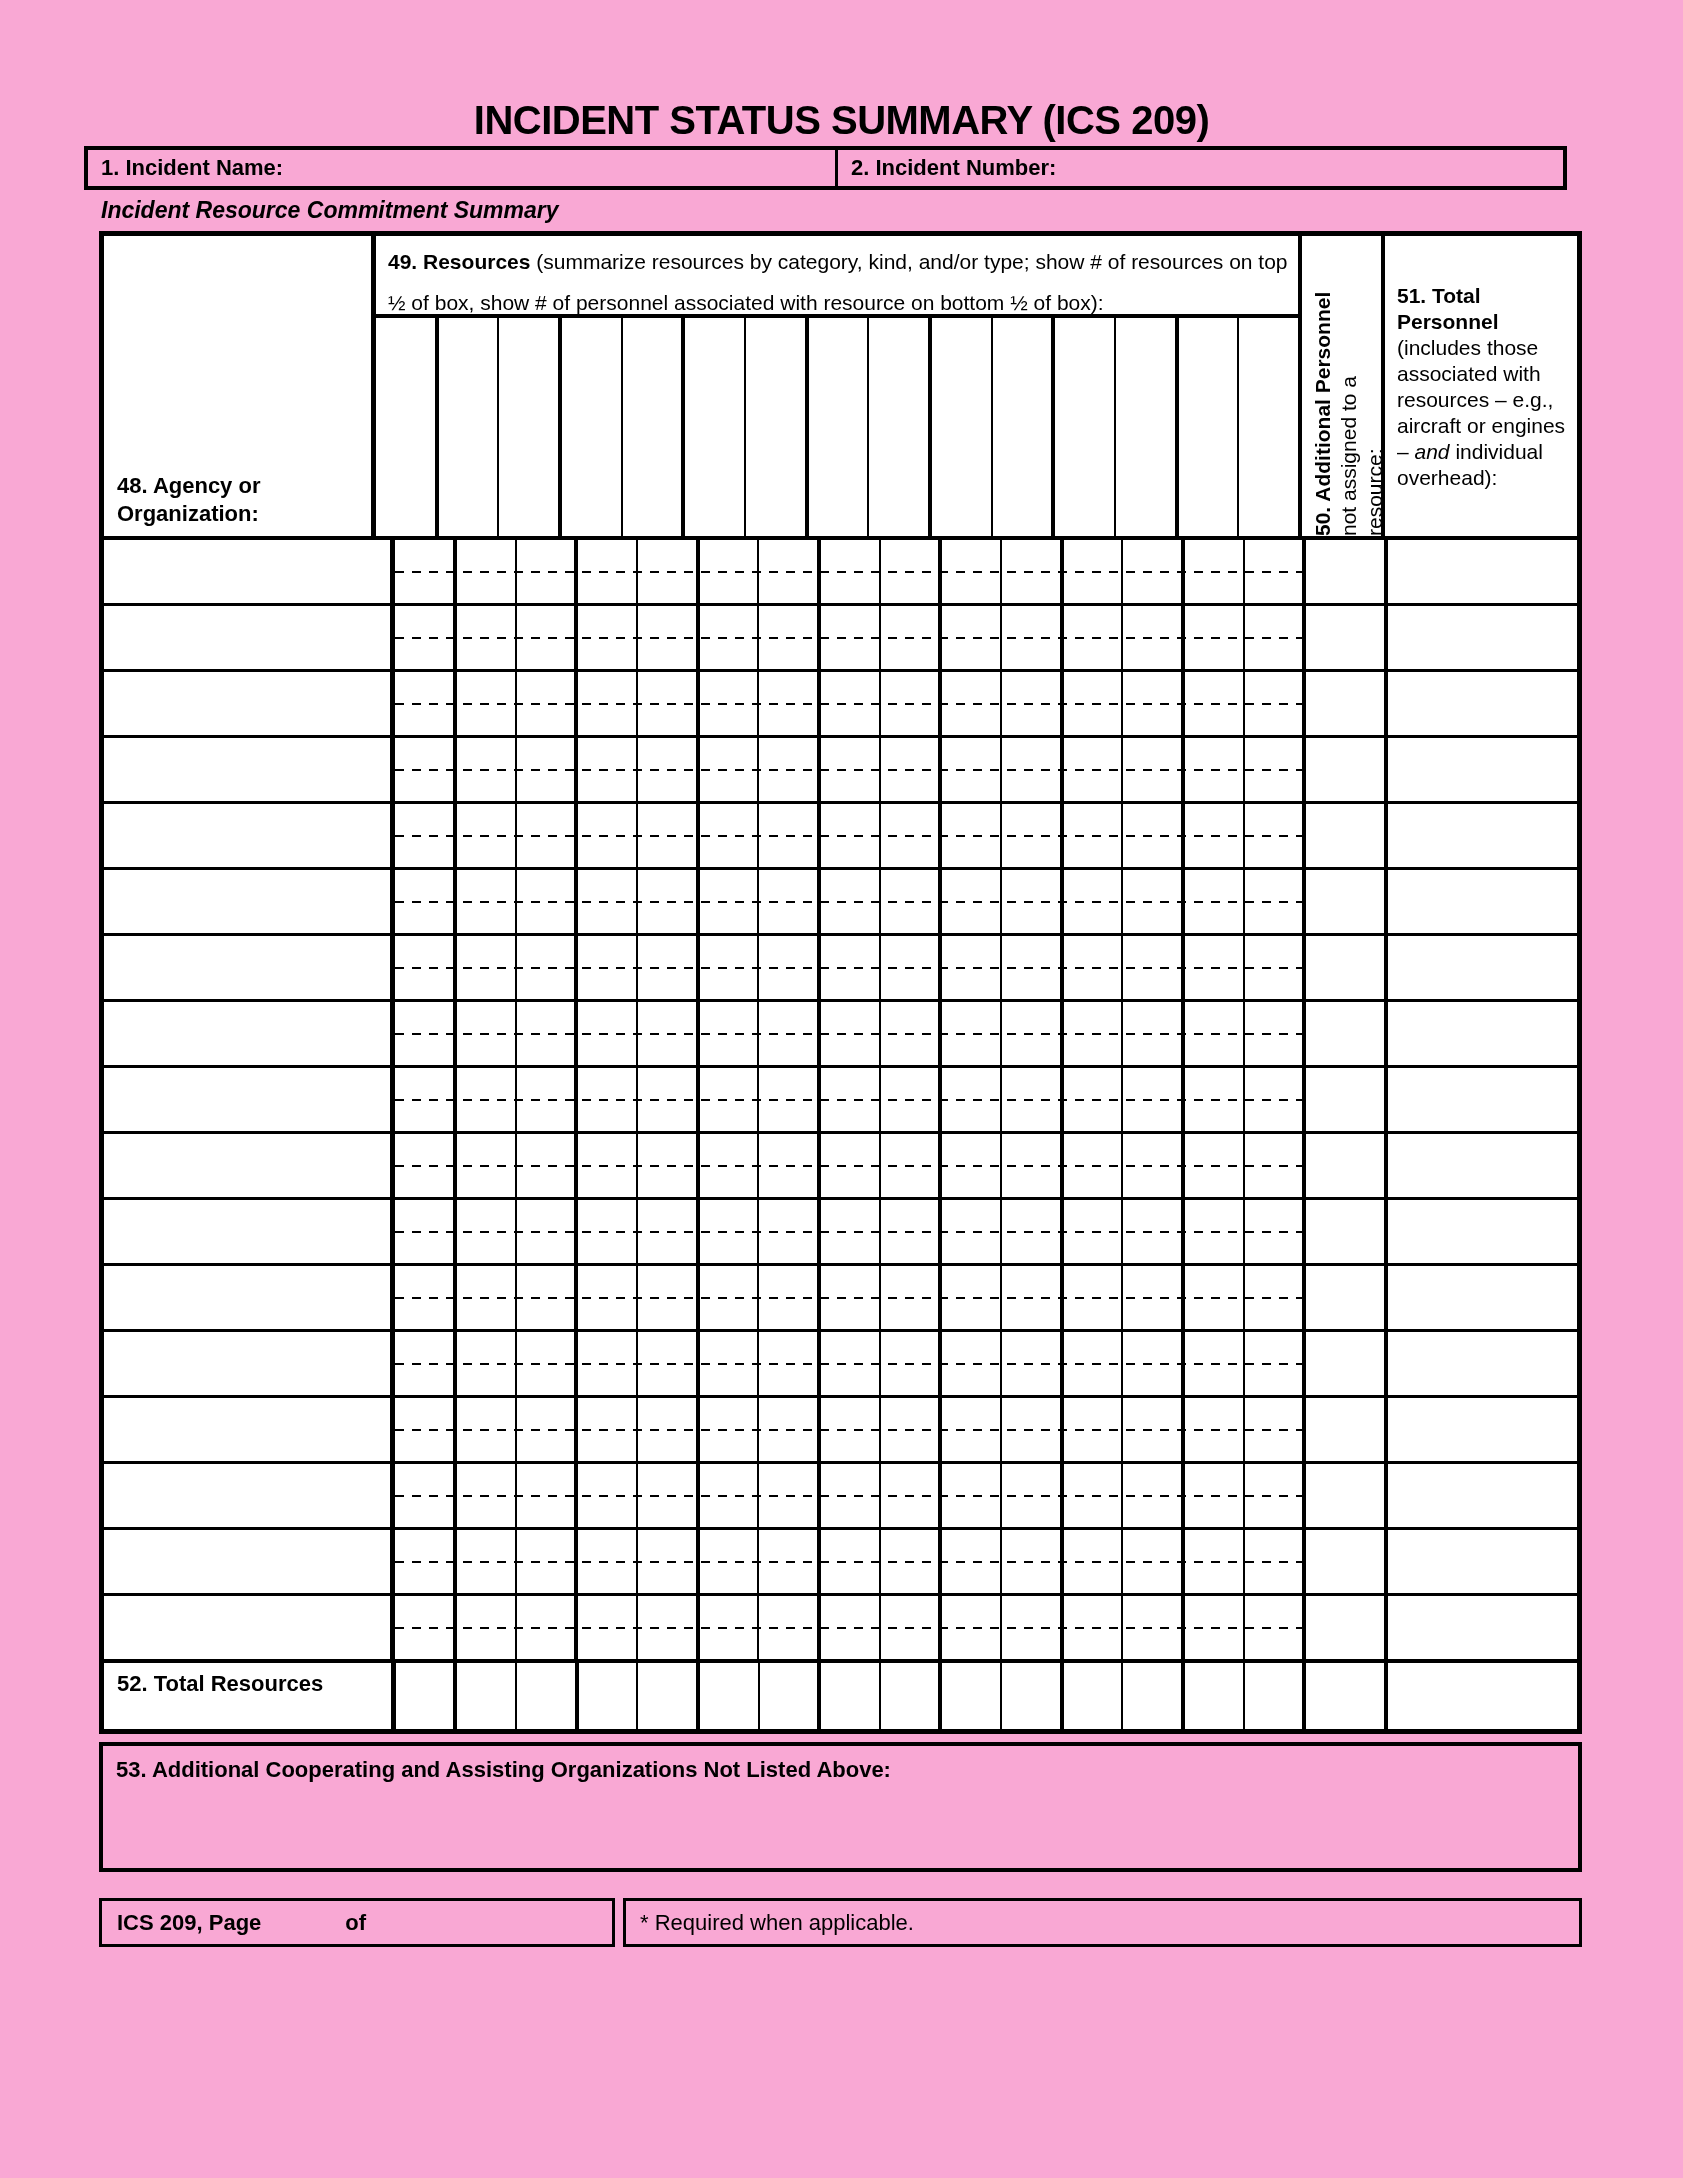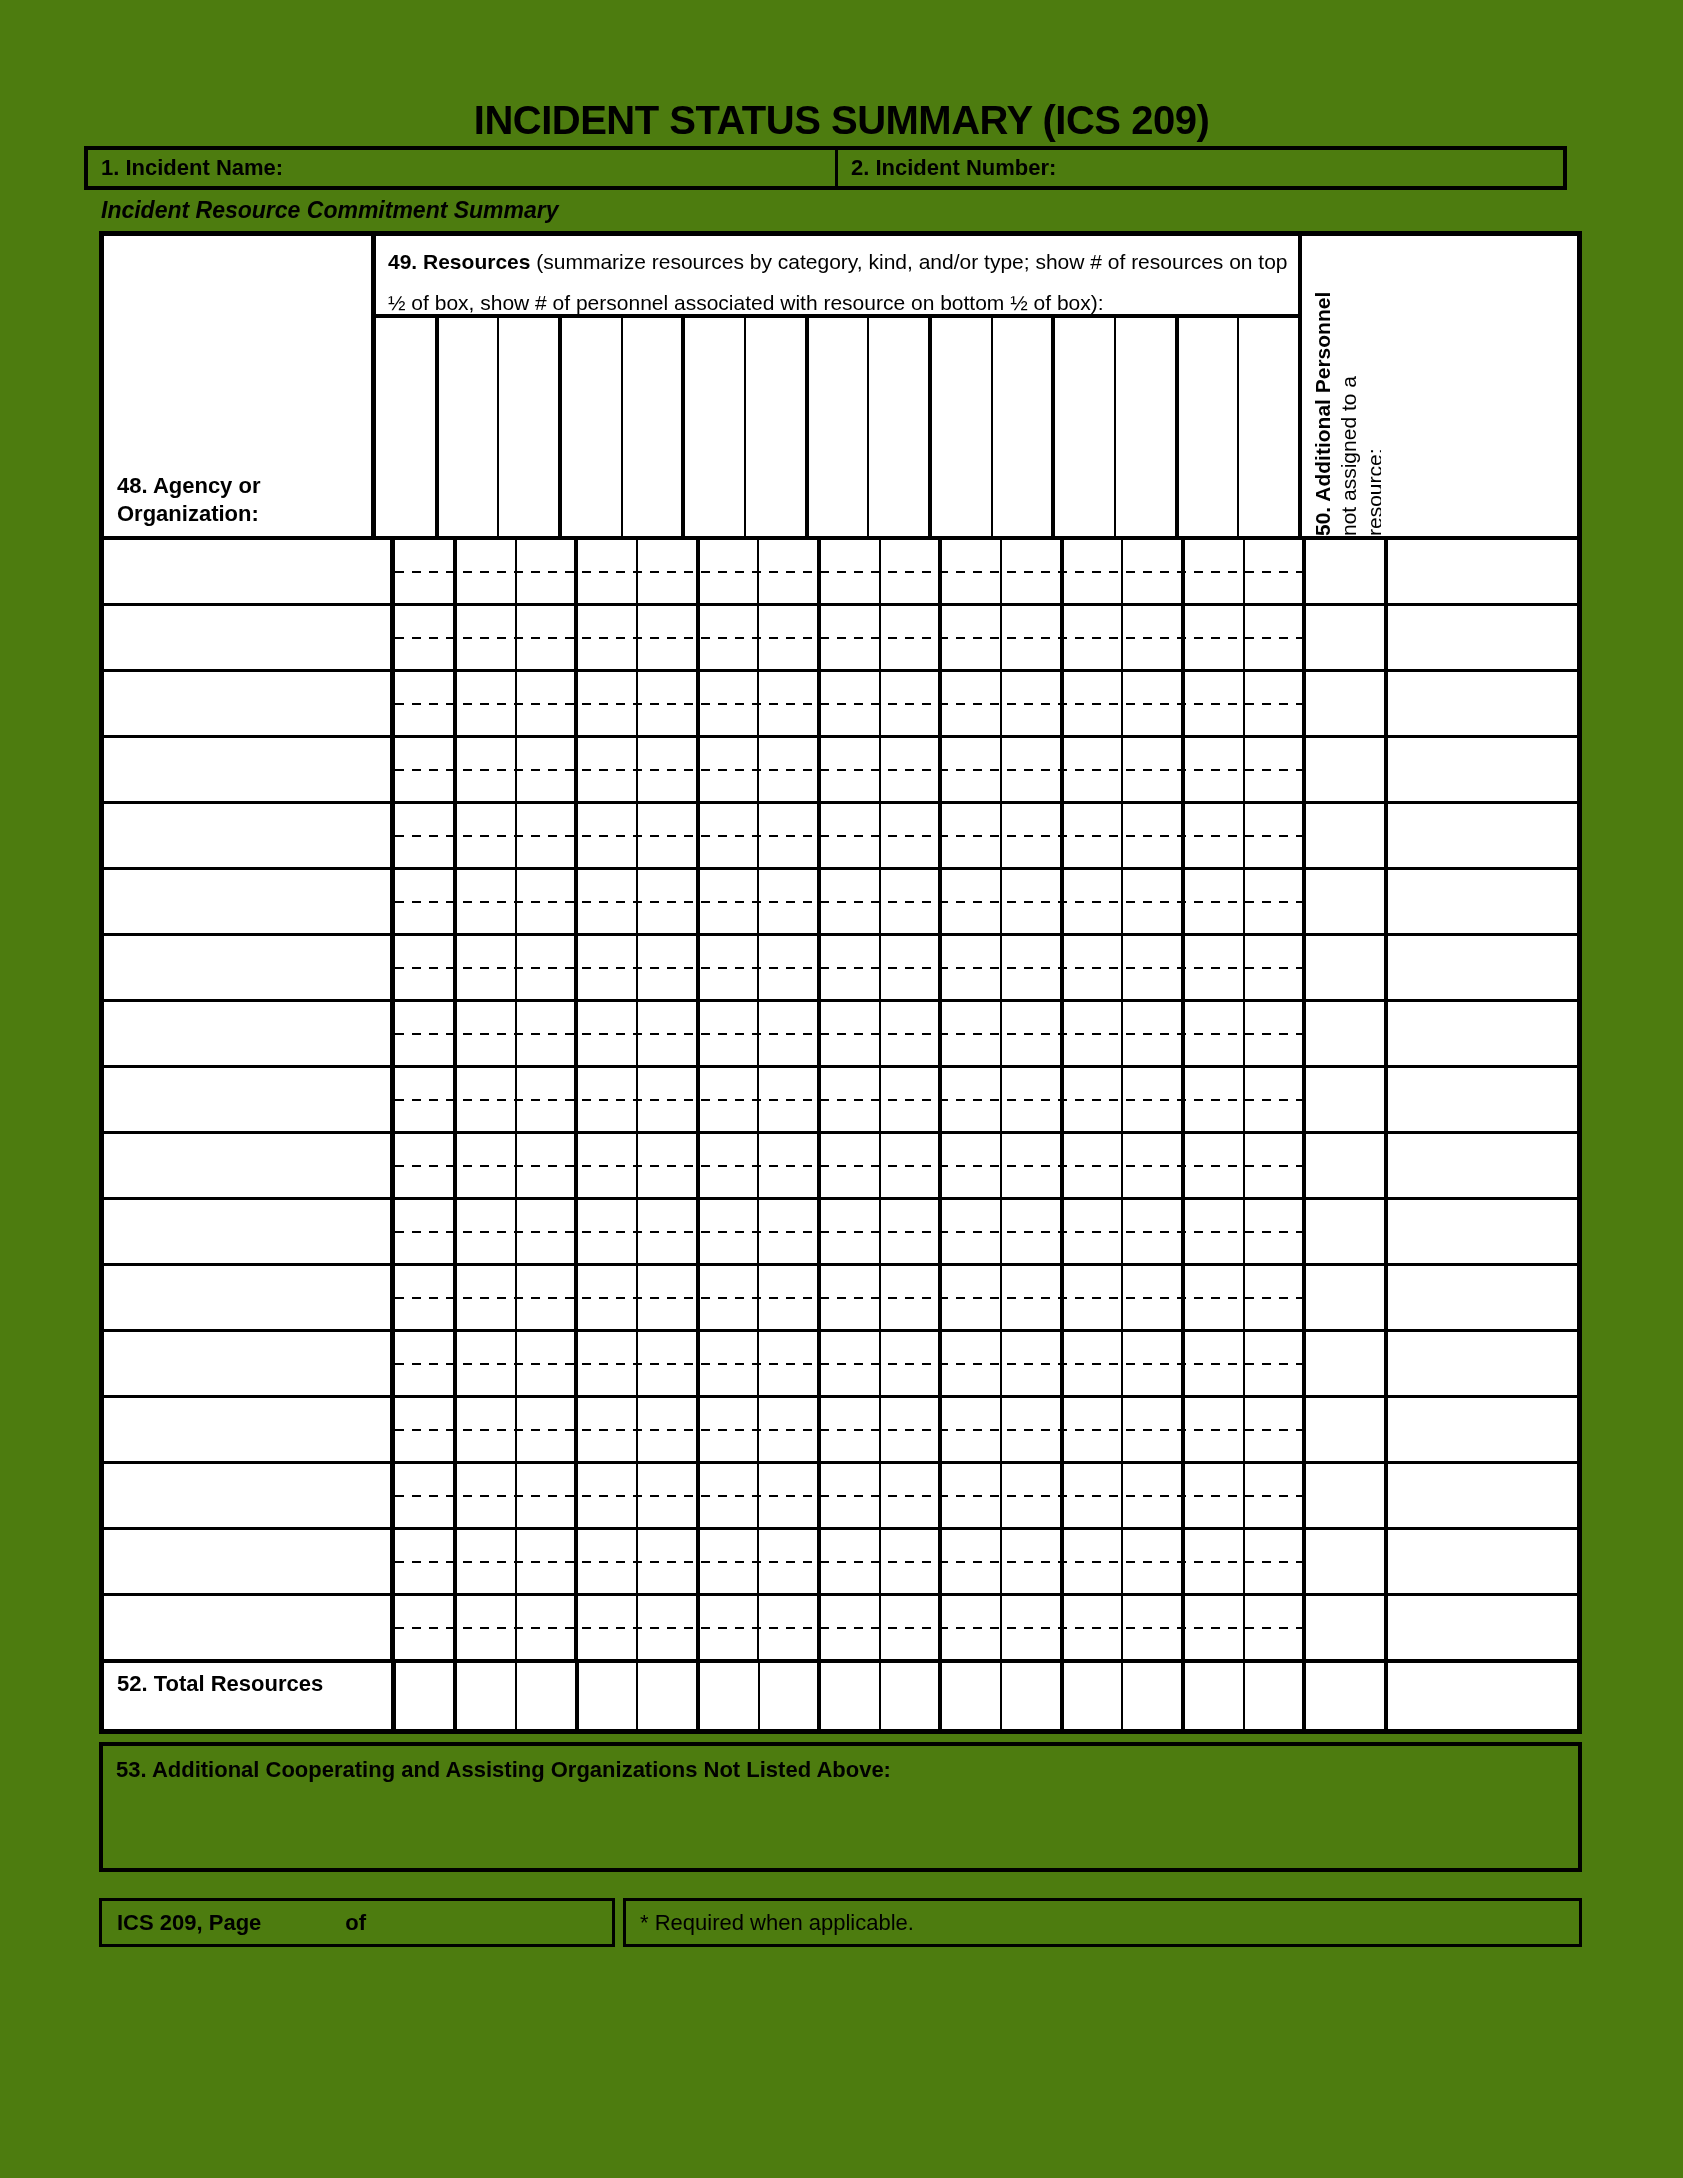--- a/index.html
+++ b/index.html
@@ -1,18 +1,18 @@
 <!DOCTYPE html>
 <html><head>
 <meta charset="utf-8">
 <style>
   * { margin:0; padding:0; box-sizing:border-box; }
   html,body { background:#ffffff; }
   .page {
-    position:relative; width:1683px; height:2178px; background:#4d7c0f;
+    position:relative; width:1683px; height:2178px; background:#f9a8d4;
     font-family:"Liberation Sans","DejaVu Sans",sans-serif; color:#000;padding-left:24px;
   }
   .title {
     position:absolute; left:0; right:0; top:98px; text-align:center;
     font-size:40px; font-weight:bold; letter-spacing:-0.5px;
   }
   
   .idbox {
     position:absolute; left:84px; top:146px; width:1483px; height:44px;
     border:4px solid #000; display:flex;
@@ -149,20 +149,23 @@
             <div class="rcell sep-thick"></div>
             <div class="rcell sep-thin"></div>
             <div class="rcell "></div>
           </div>
       </div>
       <div class="h-col50">
         <div class="rot50">
           <span class="b">50. Additional Personnel</span>
           <span class="r">not assigned to a resource:</span>
         </div>
+      </div>
+      <div class="h-col51">
+        <b>51. Total Personnel</b><span> (includes those associated with resources – e.g., aircraft or engines – </span><i>and</i><span> individual overhead):</span>
       </div>
     </div>
 
     <div id="table-body">
         <div class="trow">
           <div class="agency-cell"></div>
           <div class="strip">
             <div class="rcell sep-thick"></div>
             <div class="rcell sep-thin"></div>
             <div class="rcell sep-thick"></div>

